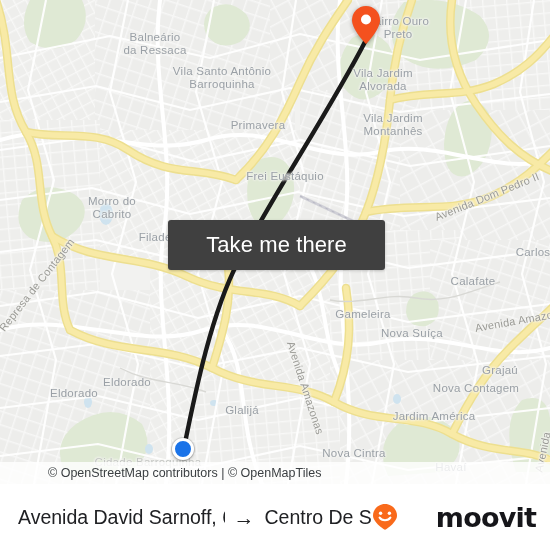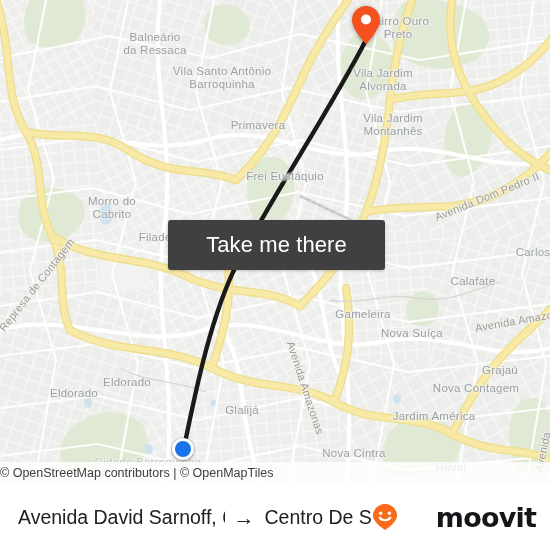--- a/index.html
+++ b/index.html
@@ -116,20 +116,21 @@
     background: rgba(255,255,255,.80);
     display: flex;
     align-items: center;
   }
   .attribution span {
     font-family: "Liberation Sans", sans-serif;
     font-size: 12.5px;
     color: #3c4043;
     padding-left: 0;
     white-space: nowrap;
+    margin-left: 48px;
   }
 
   
   .footer {
     position: absolute;
     left: 0;
     top: 484px;
     width: 550px;
     height: 66px;
     background: #ffffff;

